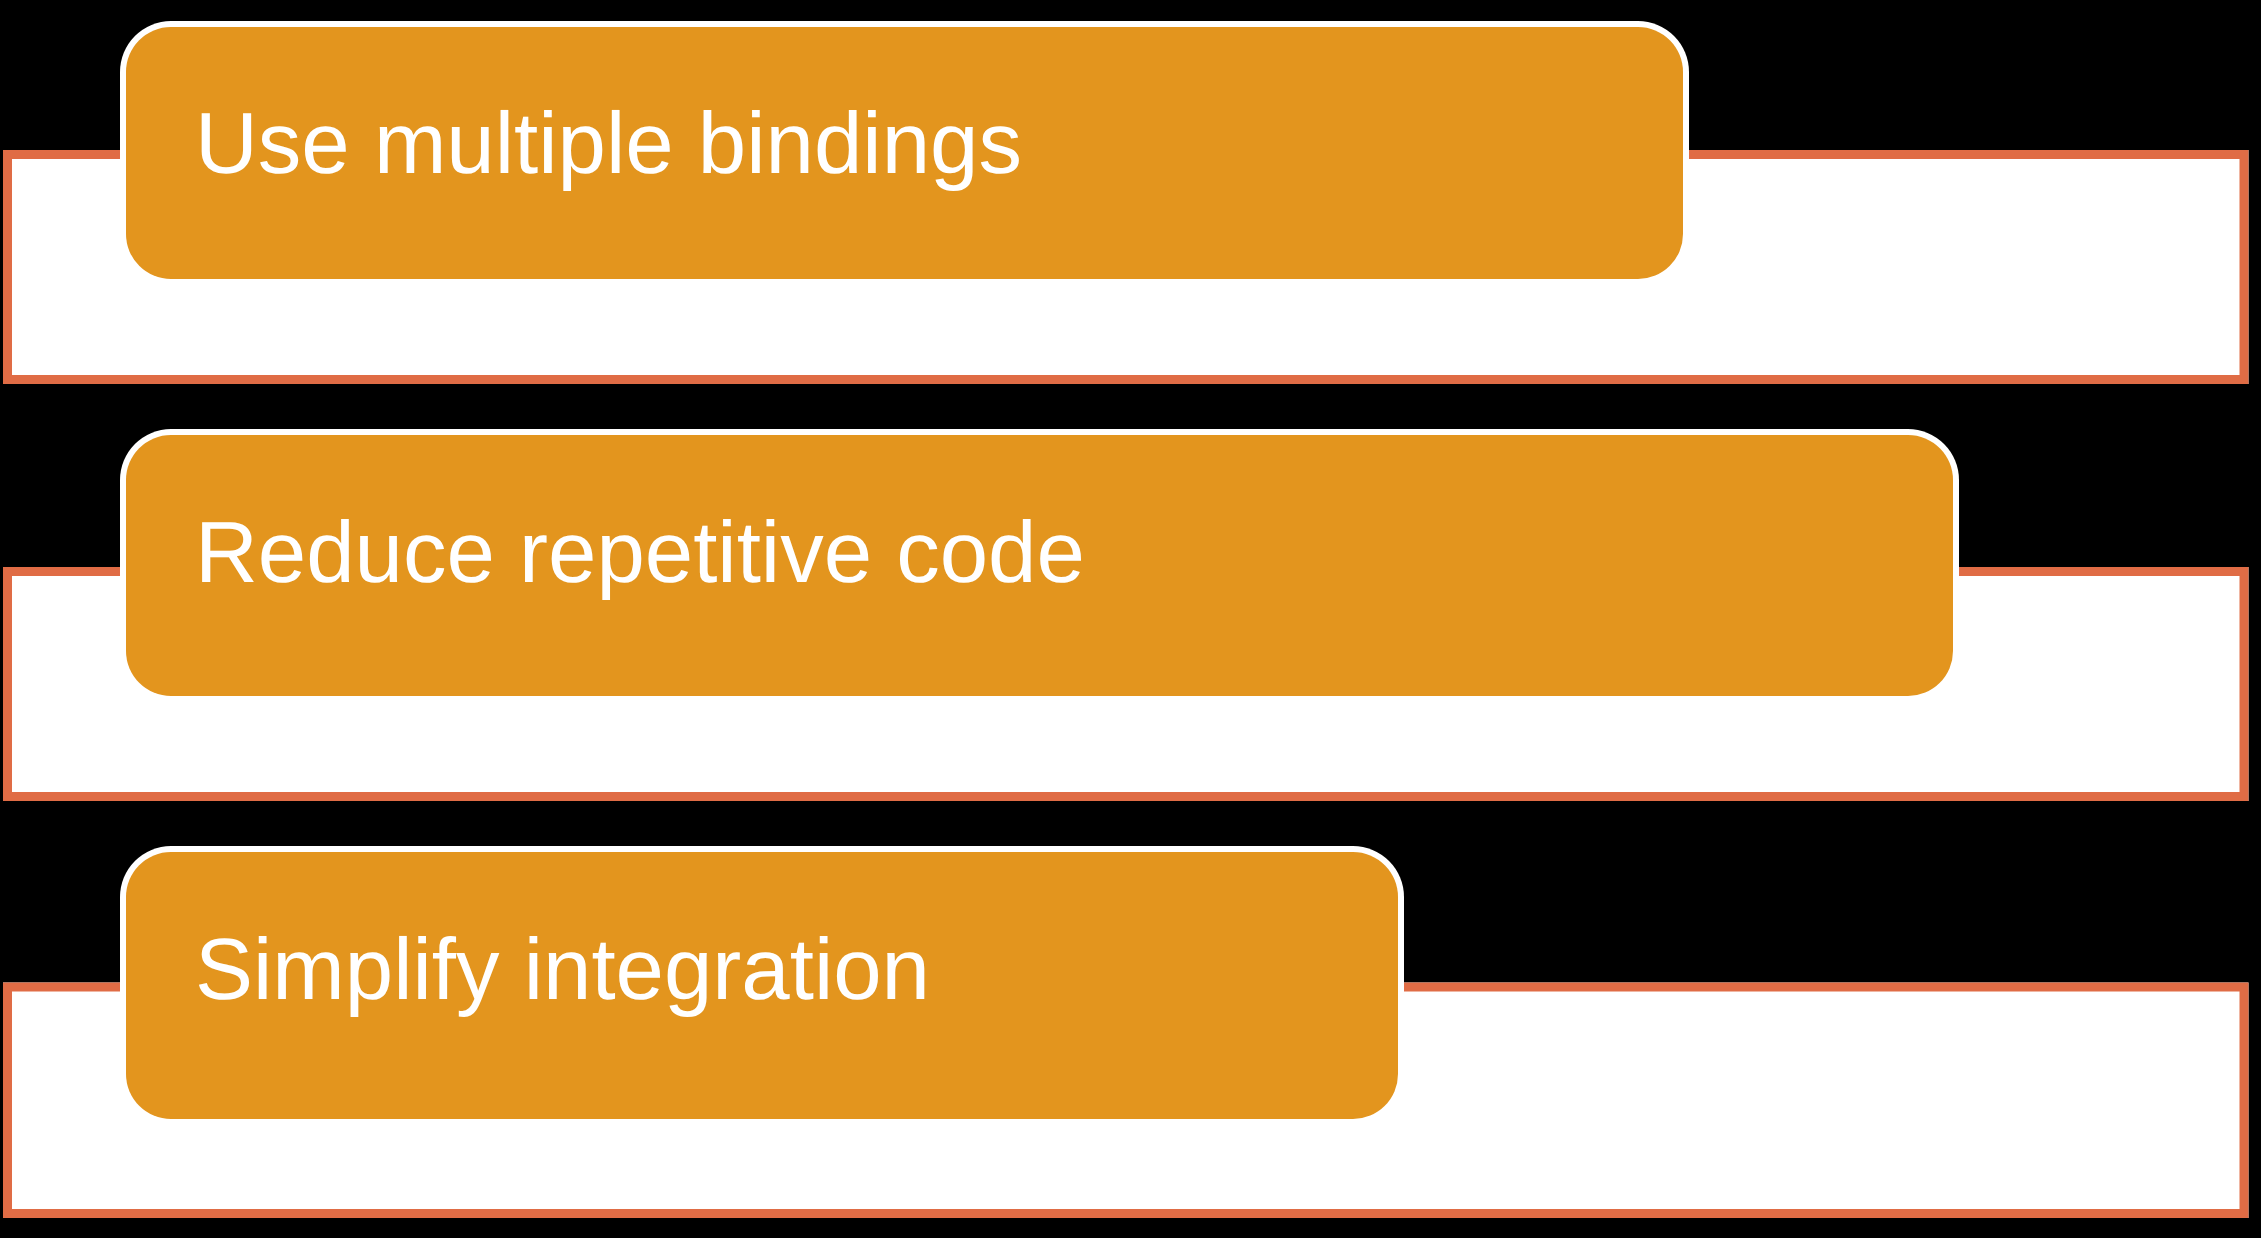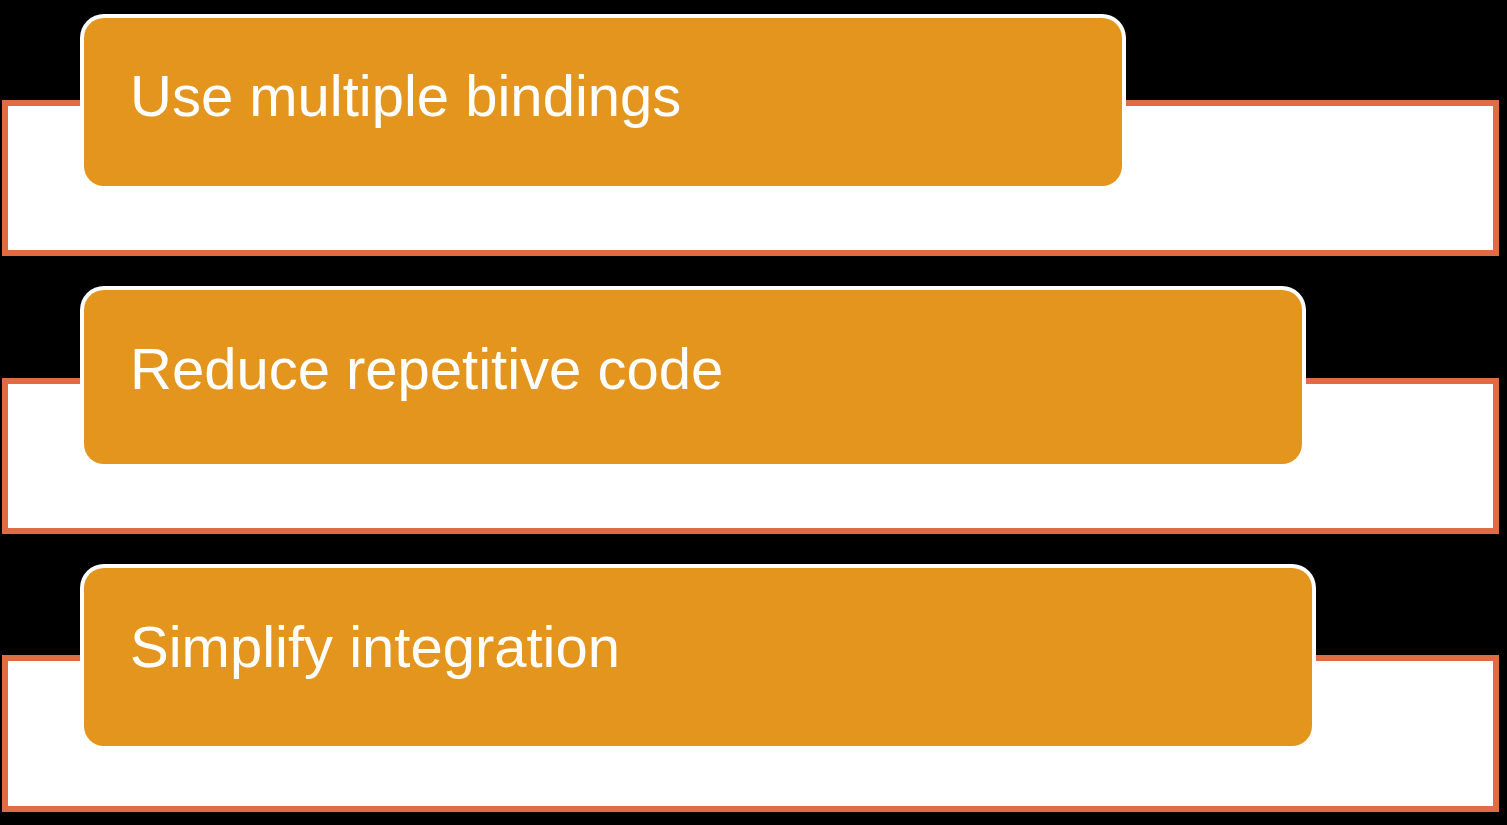--- a/index.html
+++ b/index.html
@@ -25,21 +25,21 @@
     border-style: solid;
     border-width: 6px;
     border-color: #E06C45;
   }
 
   
   .row-pill {
     position: absolute;
     box-sizing: border-box;
     background: #E3951E;
-    border-radius: 20px;
+    border-radius: 30px;
     box-shadow: 0 0 0 4px #FFFFFF;
     display: flex;
     align-items: center;
   }
 
   .pill-label {
     color: #FFFFFF;
     font-family: "Liberation Sans", sans-serif;
     font-size: 58px;
     font-weight: 400;
@@ -55,21 +55,21 @@
   .pill-1  { left: 84px; top: 18px;  width: 1038px; height: 168px; }
   .pill-1 .pill-label { transform: translateY(-6px); }
 
   
   .frame-2 { left: 2px;  top: 378px; width: 1497px; height: 156px; }
   .pill-2  { left: 84px; top: 290px; width: 1218px; height: 174px; }
   .pill-2 .pill-label { transform: translateY(-8px); }
 
   
   .frame-3 { left: 2px;  top: 655px; width: 1497px; height: 157px; }
-  .pill-3  { left: 84px; top: 568px; width: 1228px; height: 178px; }
+  .pill-3  { left: 84px; top: 568px; width: 848px; height: 178px; }
   .pill-3 .pill-label { transform: translateY(-10px); }
 </style>
 </head>
 <body>
 
 <div id="canvas">
 
   <div class="row-frame frame-1"></div>
   <div class="row-pill pill-1">
     <span class="pill-label">Use multiple bindings</span>

